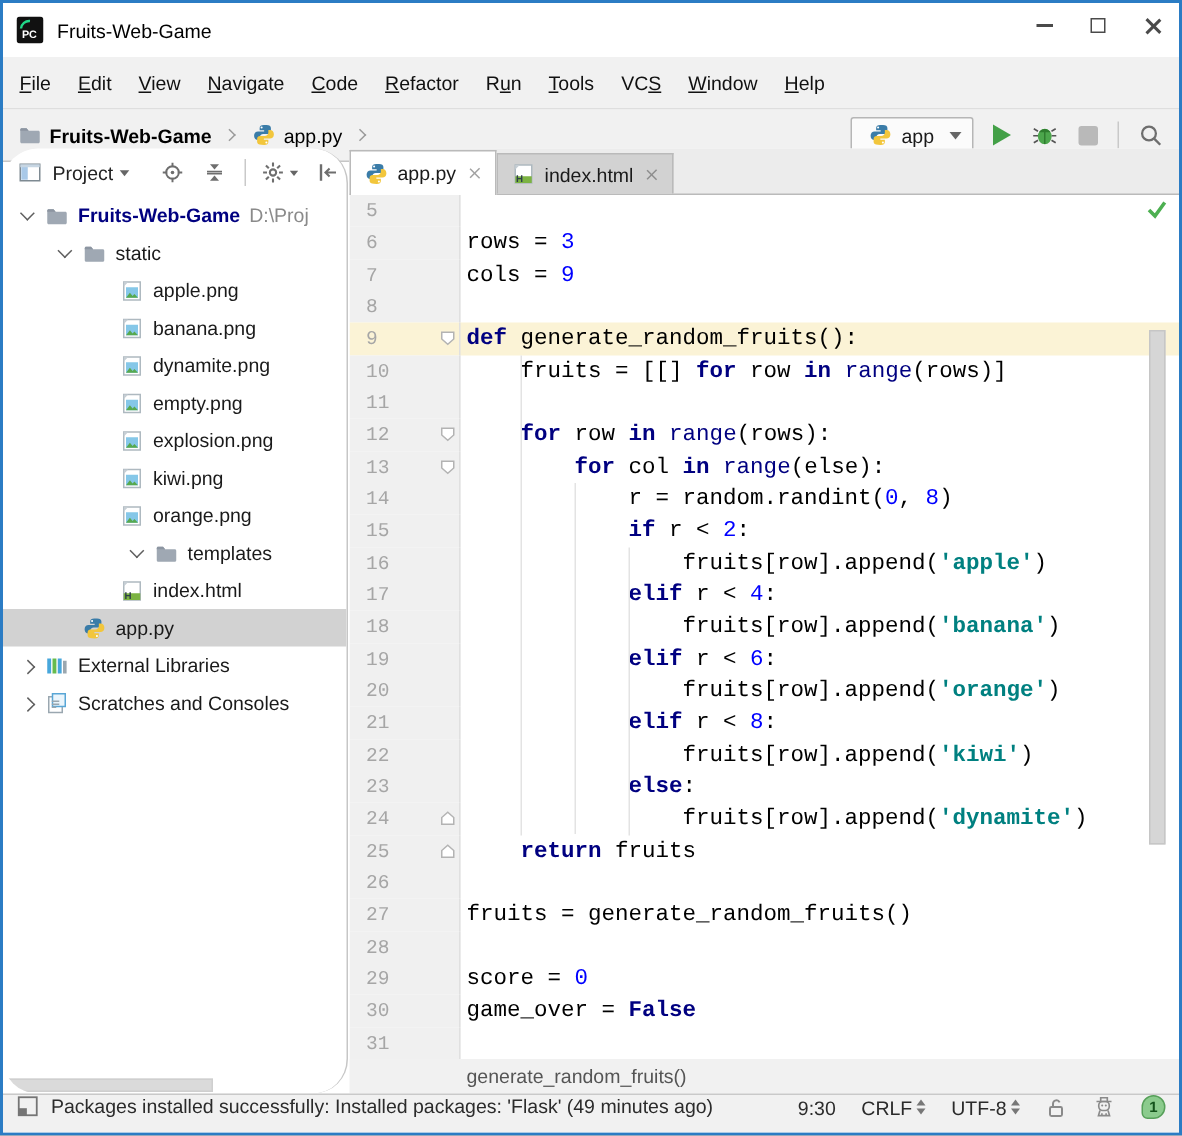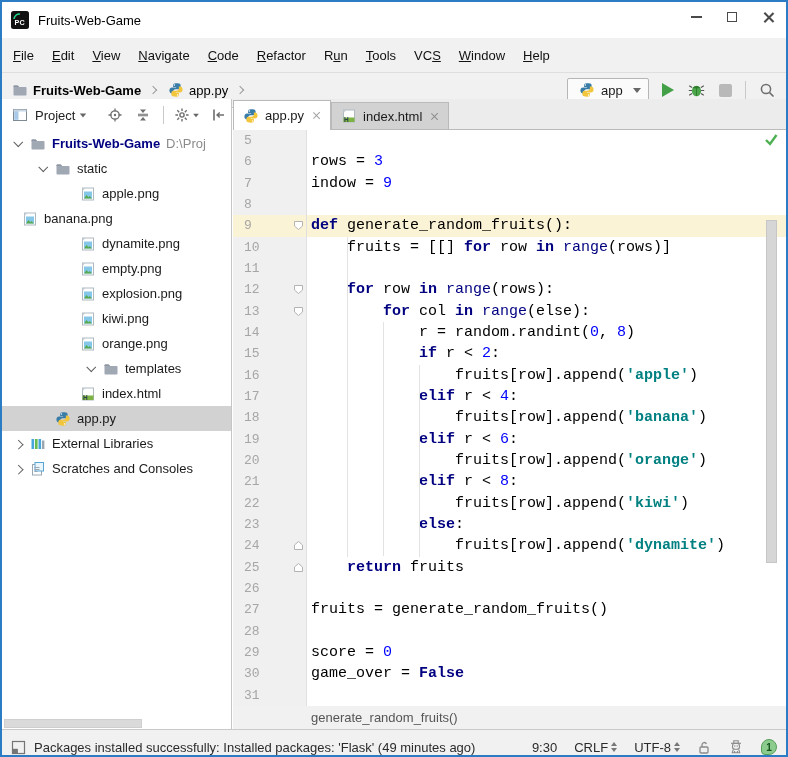--- a/index.html
+++ b/index.html
@@ -29,21 +29,21 @@
   .crumb .lbl{color:#000;}
   .crumb .lbl.b{font-weight:bold;}
   .chev-r{width:6px;height:6px;border-right:1.5px solid #9a9a9a;border-top:1.5px solid #9a9a9a;transform:rotate(45deg);margin:0 7px 0 4px;}
   .run-area{margin-left:auto;display:flex;align-items:center;gap:13px;}
   .combo{display:flex;align-items:center;gap:6px;height:24px;padding:0 7px;background:#FBFBFB;border:1px solid #B6B6B6;border-radius:2px;min-width:82px;}
   .combo .lbl{font-size:13px;flex:1;}
   .tri-down{width:0;height:0;border-left:4px solid transparent;border-right:4px solid transparent;border-top:5px solid #666;}
   .stop-sq{width:13px;height:13px;background:#B9B9B9;border-radius:2px;}
   .vsep{width:1px;height:18px;background:#C9C9C9;}
   
-  .project{position:absolute;left:0;top:97px;width:230px;height:630px;background:#fff;border-right:1px solid #C6C6C6;overflow:hidden;}
+  .project{position:absolute;left:0;top:97px;width:230px;height:630px;background:#fff;border-right:1px solid #C6C6C6;overflow:hidden;border-radius:23px;}
   .phead{height:32px;display:flex;align-items:center;padding-left:10px;}
   .phead .lbl{font-size:13px;margin:0 4px 0 7px;color:#222;}
   .phead .tri-down{transform:scale(.8);}
   .ph-ic{margin-left:14px;display:flex;align-items:center;}
   .tree{position:absolute;top:32px;left:0;right:0;}
   .trow{height:25px;display:flex;align-items:center;white-space:nowrap;overflow:hidden;font-size:13px;}
   .trow.sel{background:#D2D2D2;}
   .tchev{width:16px;display:inline-flex;justify-content:center;flex:none;}
   .tchev i{width:6.5px;height:6.5px;border-right:1.6px solid #5e5e5e;border-bottom:1.6px solid #5e5e5e;display:block;}
   .tchev i.down{transform:rotate(45deg) translate(-1px,-1px);}
@@ -75,21 +75,21 @@
   .b{color:#000080;}
   .guide{position:absolute;width:1px;background:#E3E3E3;z-index:3;pointer-events:none;}
   .g1{left:114px;top:106.6px;height:320px;}
   .g2{left:150px;top:192px;height:234px;}
   .g3{left:186px;top:234.6px;height:192px;}
   .vthumb{position:absolute;right:9px;top:90px;width:11px;height:343px;background:#D6D6D6;border:1px solid #C6C6C6;z-index:4;}
   .echeck{position:absolute;top:3px;right:8px;z-index:5;line-height:0;}
   .crumbbar{position:absolute;top:607px;left:0;right:0;height:23px;background:#F1F1F1;display:flex;align-items:center;padding-left:78px;font-size:13px;color:#555;}
   
   .statusbar{position:absolute;left:0;right:0;top:727px;height:26px;background:#F1F1F1;border-top:1px solid #C9C9C9;
-    display:flex;align-items:flex-end;padding:0 9px;font-size:13px;color:#2b2b2b;}
+    display:flex;align-items:flex-start;padding:0 9px;font-size:13px;color:#2b2b2b;}
   .statusbar .msg{margin-left:8px;}
   .sb-right{margin-left:auto;display:flex;align-items:center;gap:17px;}
   .updown{display:inline-flex;flex-direction:column;gap:2px;margin-left:3px;vertical-align:middle;}
   .updown i{display:block;width:0;height:0;border-left:3.2px solid transparent;border-right:3.2px solid transparent;}
   .updown i.up{border-bottom:4px solid #777;}
   .updown i.dn{border-top:4px solid #777;}
   .bubble{width:16px;height:16px;border-radius:50% 50% 50% 4px;background:#8BCB8D;border:1px solid #57A05A;
     color:#14531B;font-size:10px;font-weight:bold;display:flex;align-items:center;justify-content:center;}
   .sbitem{display:flex;align-items:center;}
   .playtri{width:0;height:0;border-left:12px solid #43A047;border-top:7px solid transparent;border-bottom:7px solid transparent;}
@@ -252,21 +252,21 @@
           <span class="ticon">
             <svg width="16" height="16" viewBox="0 0 16 16">
               <rect x="2.5" y="2" width="11" height="12" fill="#fff" stroke="#AEB9C0"></rect>
               <path d="M2.5 2h3l-3 3z" fill="#C6CED4"></path>
               <rect x="4" y="5.5" width="8" height="7" fill="#85C7E8"></rect>
               <path d="M4 12.5l2.6-3.4 1.8 2.2 1.2-1.3 2.4 2.5z" fill="#57A94F"></path>
             </svg>
           </span>
           <span class="tlbl">apple.png</span>
         </div>
-        <div class="trow" style="">
+        <div class="trow" style="padding-left: 58px;">
           <span class="tchev"></span>
           <span class="ticon">
             <svg width="16" height="16" viewBox="0 0 16 16">
               <rect x="2.5" y="2" width="11" height="12" fill="#fff" stroke="#AEB9C0"></rect>
               <path d="M2.5 2h3l-3 3z" fill="#C6CED4"></path>
               <rect x="4" y="5.5" width="8" height="7" fill="#85C7E8"></rect>
               <path d="M4 12.5l2.6-3.4 1.8 2.2 1.2-1.3 2.4 2.5z" fill="#57A94F"></path>
             </svg>
           </span>
           <span class="tlbl">banana.png</span>
@@ -436,21 +436,21 @@
     <div class="row">
           <span class="ln">5</span>
           <span class="code"></span>
         </div>
         <div class="row">
           <span class="ln">6</span>
           <span class="code"><span class="p">rows = </span><span class="n">3</span></span>
         </div>
         <div class="row">
           <span class="ln">7</span>
-          <span class="code"><span class="p">indow = </span><span class="n">9</span></span>
+          <span class="code"><span class="p">cols = </span><span class="n">9</span></span>
         </div>
         <div class="row">
           <span class="ln">8</span>
           <span class="code"></span>
         </div>
         <div class="row caret">
           <span class="ln">9<span class="fold"><svg width="11" height="11">
                 <path d="M1.5 1.5h8v4.5L5.5 9.5 1.5 6z" fill="#fff" stroke="#B3B3B3"></path>
               </svg></span></span>
           <span class="code"><span class="k">def</span><span class="p"> generate_random_fruits():</span></span>

